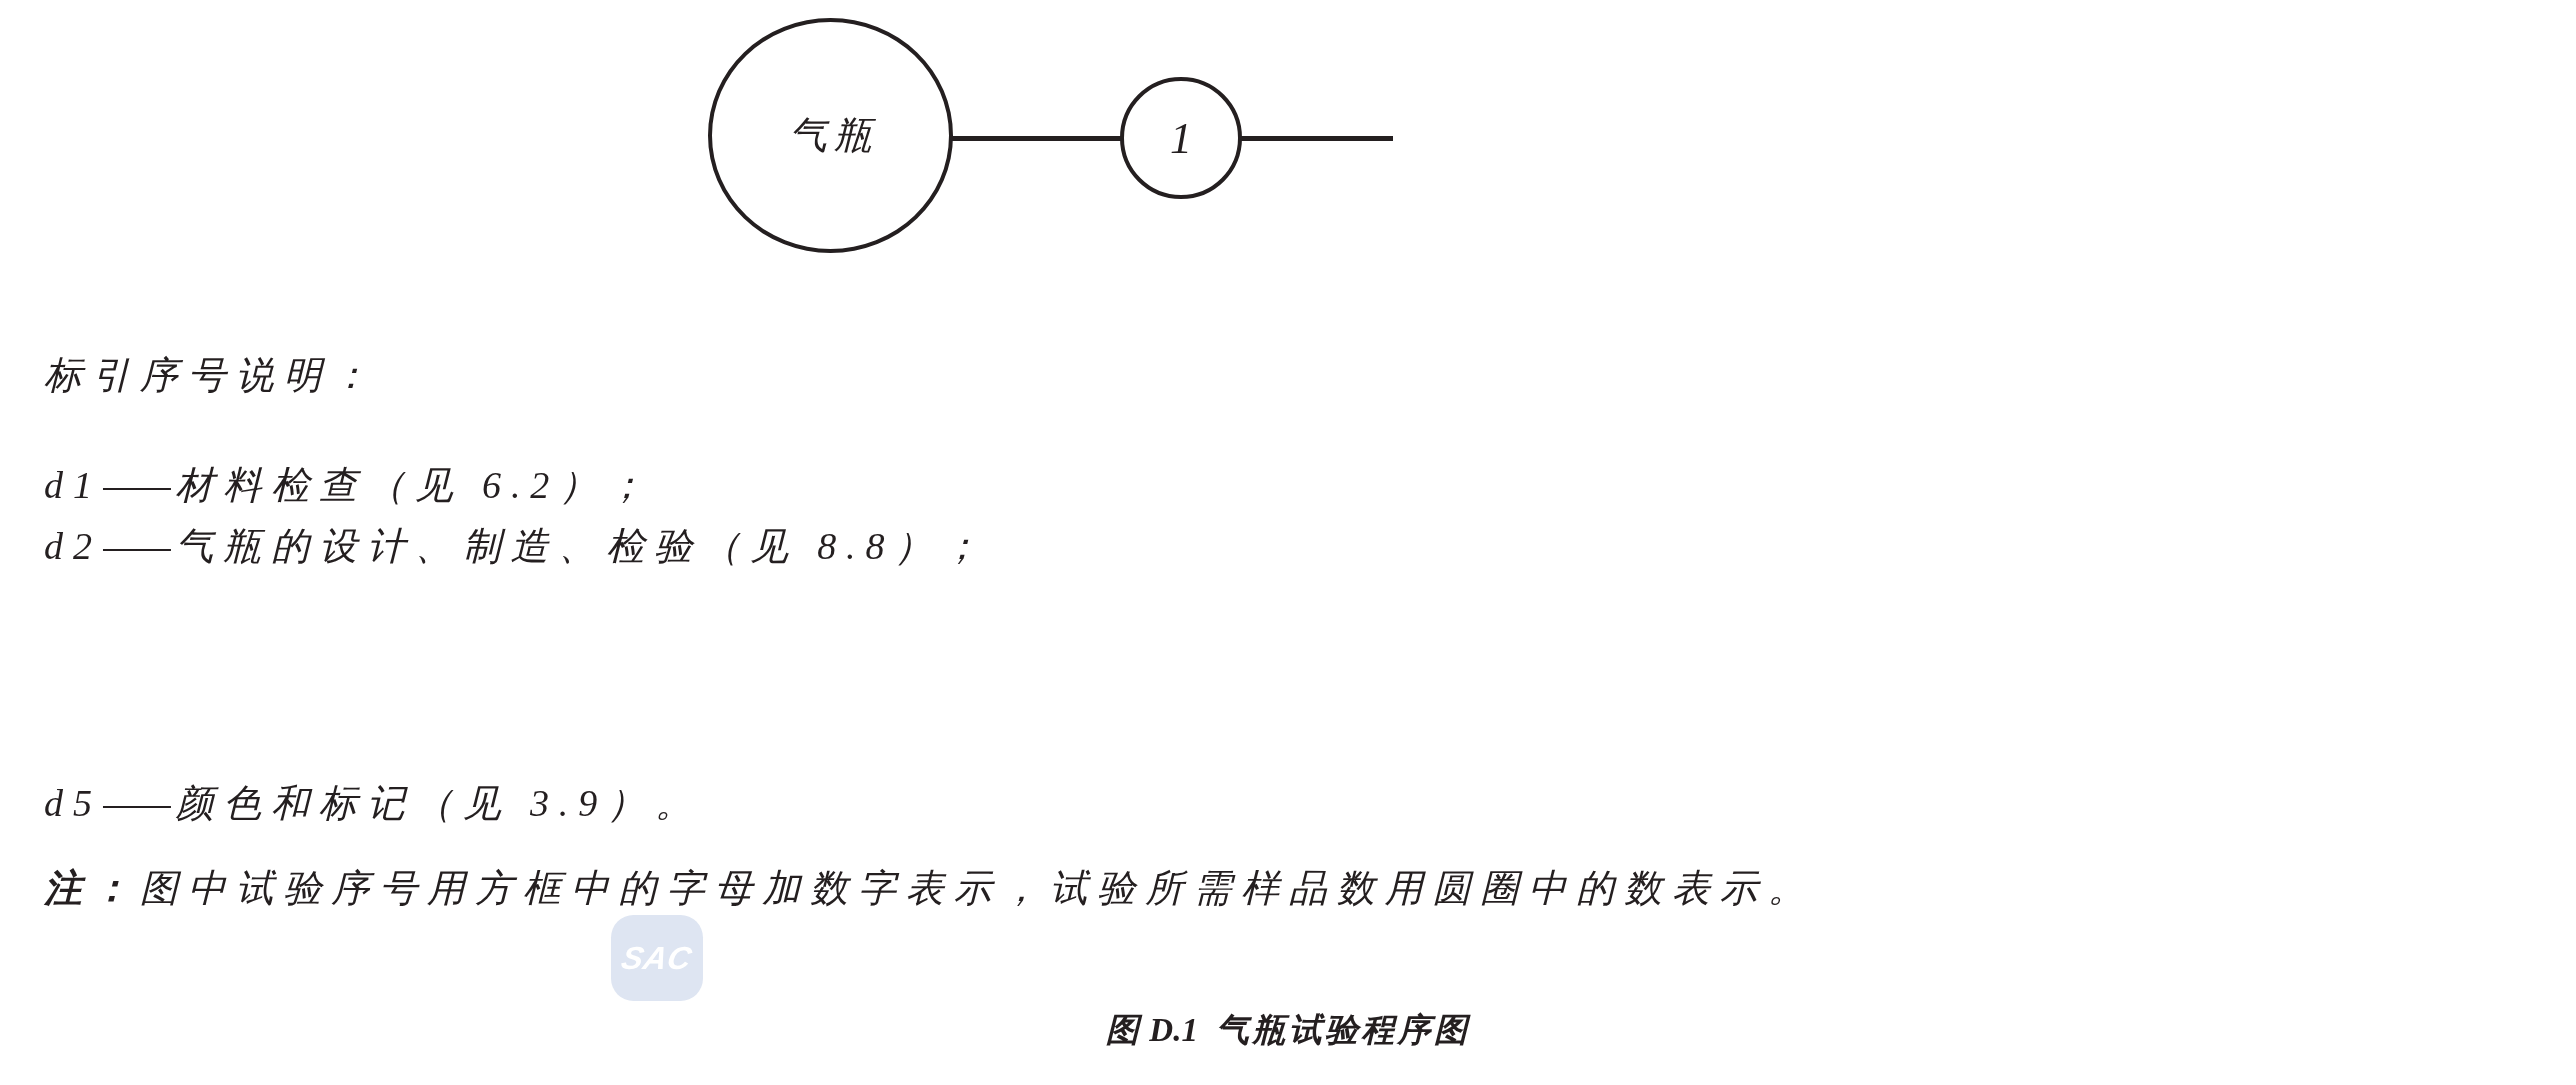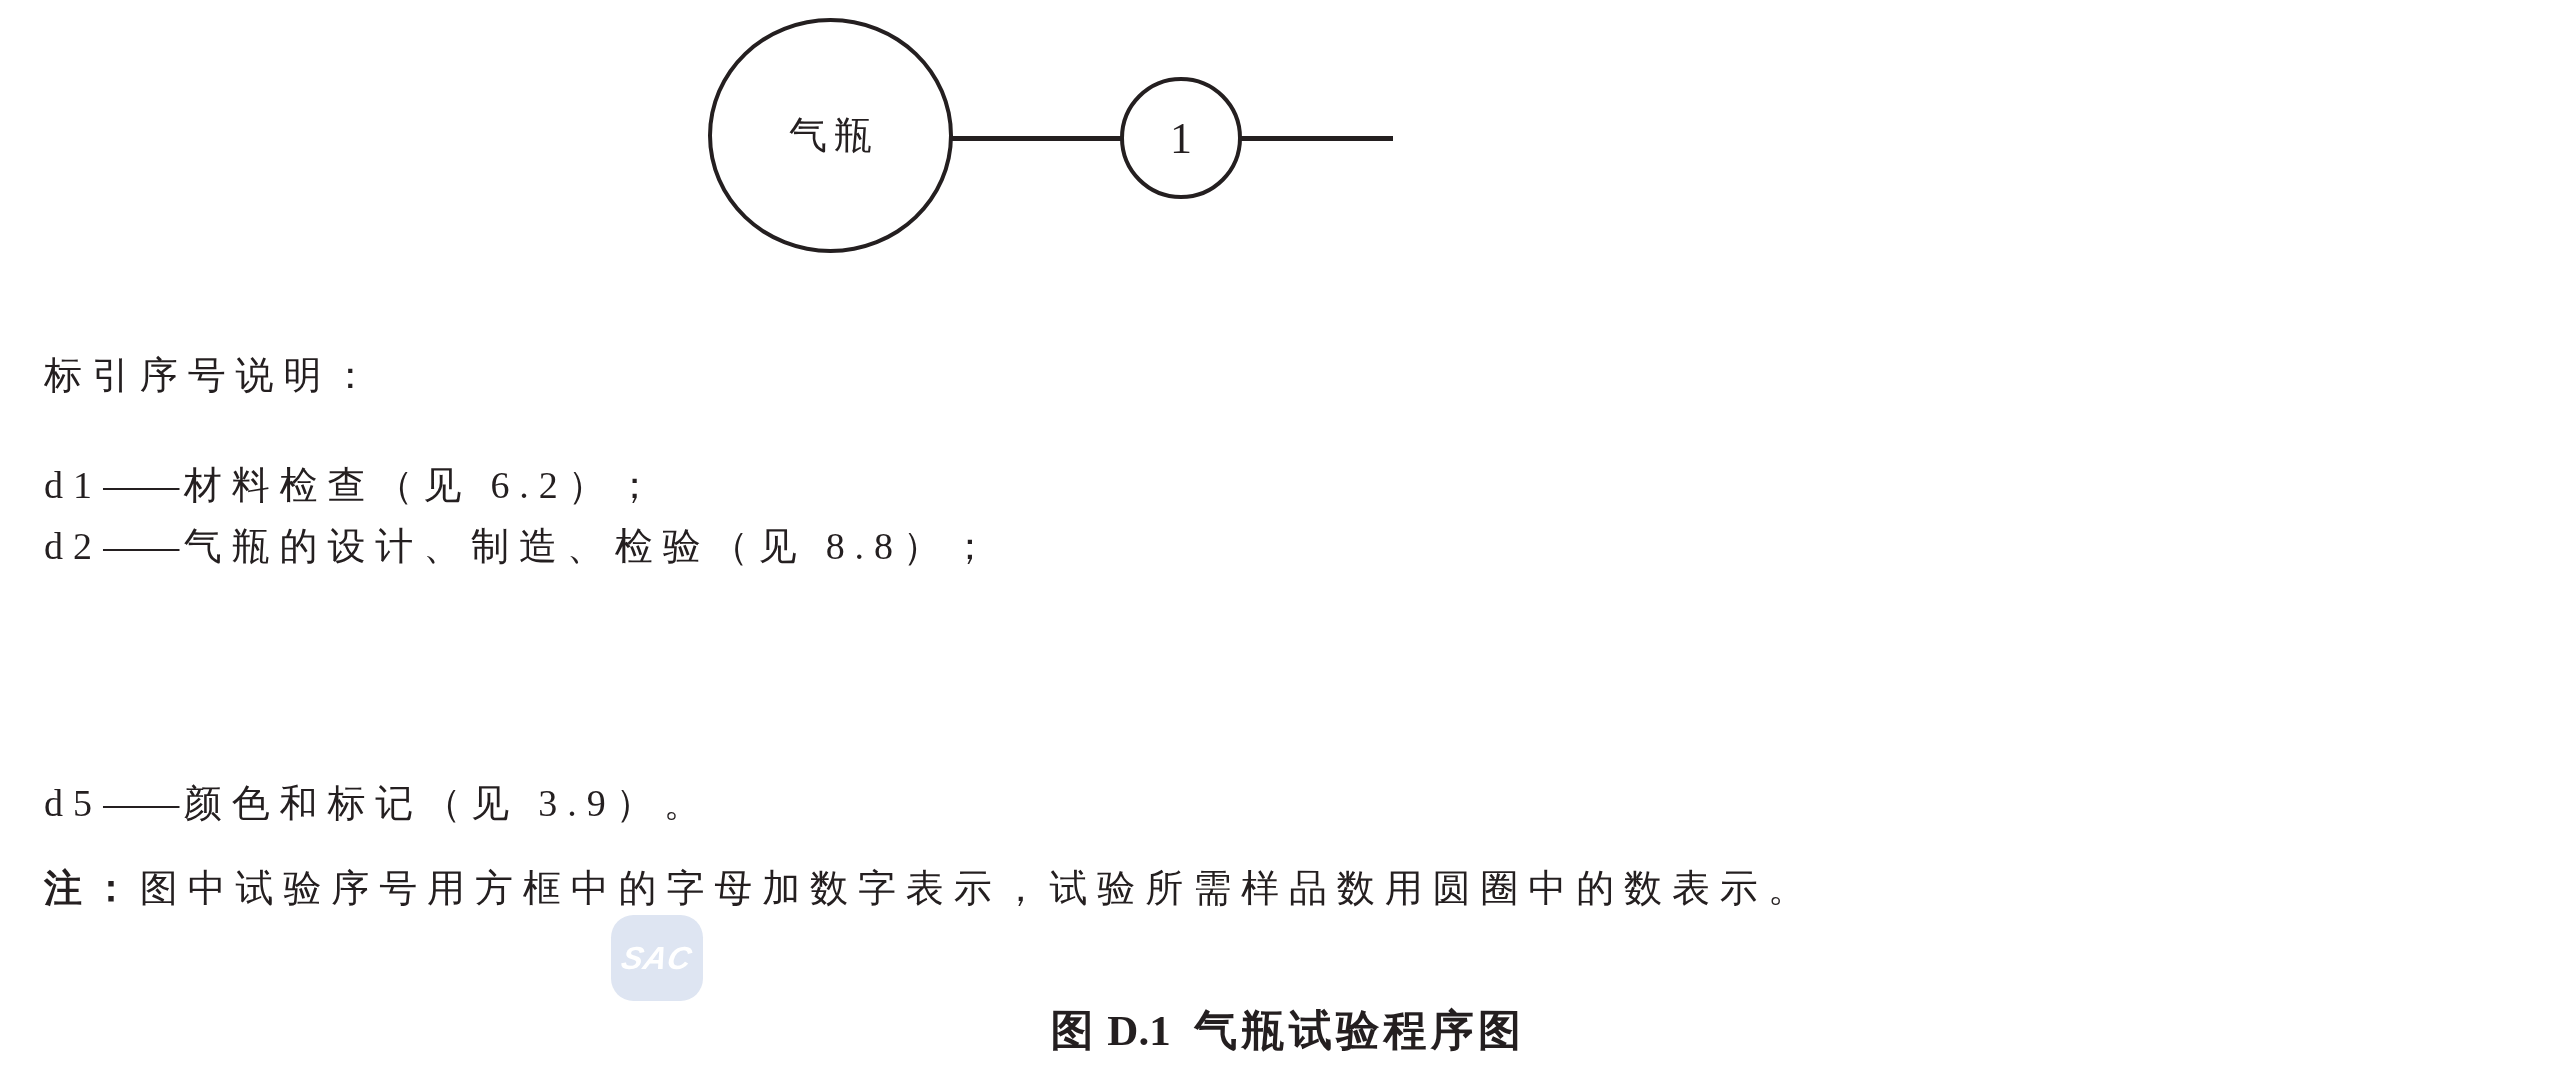--- a/index.html
+++ b/index.html
@@ -45,21 +45,21 @@
   }
   .tline .dash{letter-spacing:0;margin:0 0.12em 0 0.04em;}
   .note-label{
     font-family:"Liberation Sans","DejaVu Sans",sans-serif;
     font-weight:bold;
   }
 
   
   .caption{
     position:absolute;left:0;top:1003px;width:2576px;
-    text-align:center;font-weight:bold;font-size:43px;line-height:54px;
+    text-align:center;font-weight:bold;font-size:33px;line-height:54px;
     white-space:nowrap;
   }
   .caption .zh{
     font-family:"Liberation Sans","DejaVu Sans",sans-serif;
     letter-spacing:0.10em;
   }
   .caption .num{
     font-family:"Liberation Serif","DejaVu Serif",serif;
     margin:0 0.55em 0 0.22em;
   }
@@ -71,21 +71,21 @@
     display:flex;align-items:center;justify-content:center;
     z-index:0;
   }
   .watermark .wm-text{
     color:#ffffff;
     font-family:"Liberation Sans","DejaVu Sans",sans-serif;
     font-weight:bold;font-style:italic;
     font-size:32px;letter-spacing:0.7px;
     transform:skewX(-12deg);
   }
-  .fg{z-index:1;}
+  .fg{z-index:1;font-style:italic;}
 </style>
 </head>
 <body style="color: rgb(36, 31, 32); background: rgb(255, 255, 255);">
 
 <div class="page">
 
   <div class="watermark" id="wm" style="background: rgb(222, 229, 242);">
     <span class="wm-text" style="color: rgb(255, 255, 255);">SAC</span>
   </div>
 

